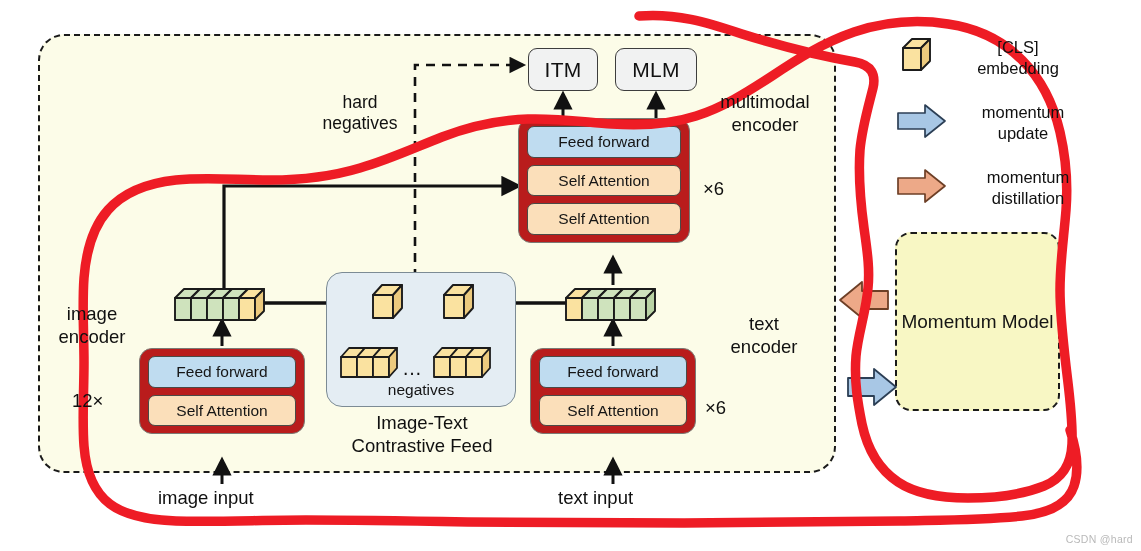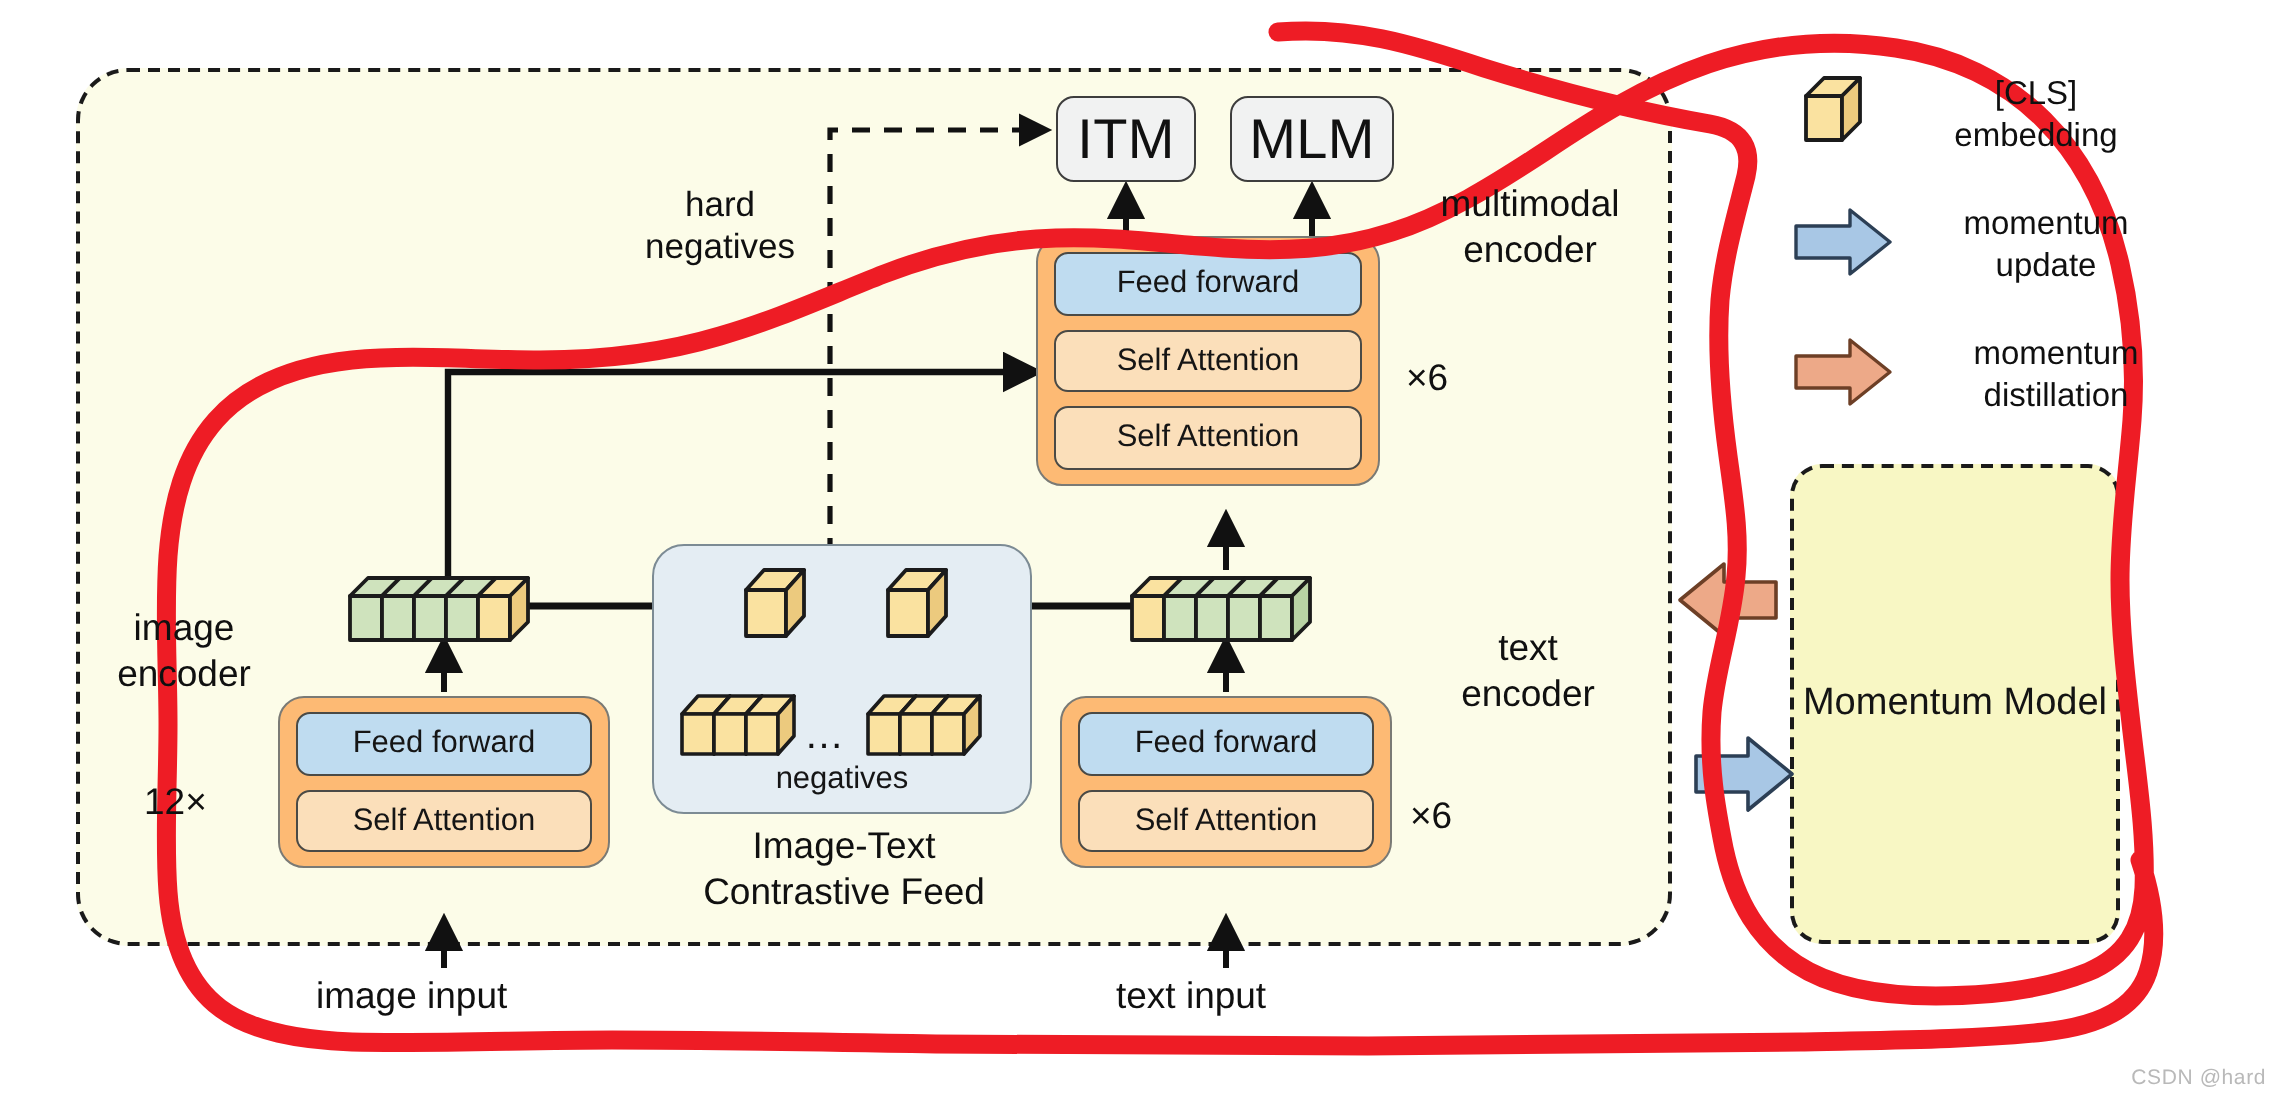--- a/index.html
+++ b/index.html
@@ -19,39 +19,39 @@
   .abs { position: absolute; }
 
   
   .dashed-main {
     left: 38px; top: 34px; width: 798px; height: 439px;
     border: 2.2px dashed #1a1a1a;
     border-radius: 26px;
     background: #fcfce8;
   }
   .dashed-momentum {
-    left: 895px; top: 232px; width: 165px; height: 240px;
+    left: 895px; top: 232px; width: 165px; height: 179px;
     border: 2.2px dashed #1a1a1a;
     border-radius: 16px;
     background: #f8f7c4;
   }
   .momentum-label {
     position: absolute;
     left: 0; top: 50%;
     transform: translateY(-50%);
     width: 100%;
     text-align: center;
     font-size: 19px;
     color: #141414;
     line-height: 1.28;
   }
 
   
   .enc-shell {
-    background: #fdba74;
+    background: #b91c1c;
     border: 1.6px solid #7a7a75;
     border-radius: 13px;
     padding: 7px 8px;
     display: flex;
     flex-direction: column;
     gap: 7px;
   }
   .enc-row {
     border: 1.4px solid #4a4a46;
     border-radius: 7px;
@@ -66,21 +66,21 @@
   .row-att { background: #fbdfba; }
 
   
   .head-box {
     background: #f1f2f2;
     border: 1.8px solid #3d3d3d;
     border-radius: 9px;
     display: flex;
     align-items: center;
     justify-content: center;
-    font-size: 28px;
+    font-size: 21px;
     color: #111;
     letter-spacing: .2px;
   }
 
   
   .ctr-box {
     left: 326px; top: 272px; width: 190px; height: 135px;
     background: #e4edf3;
     border: 1.6px solid #7c8b94;
     border-radius: 16px;

